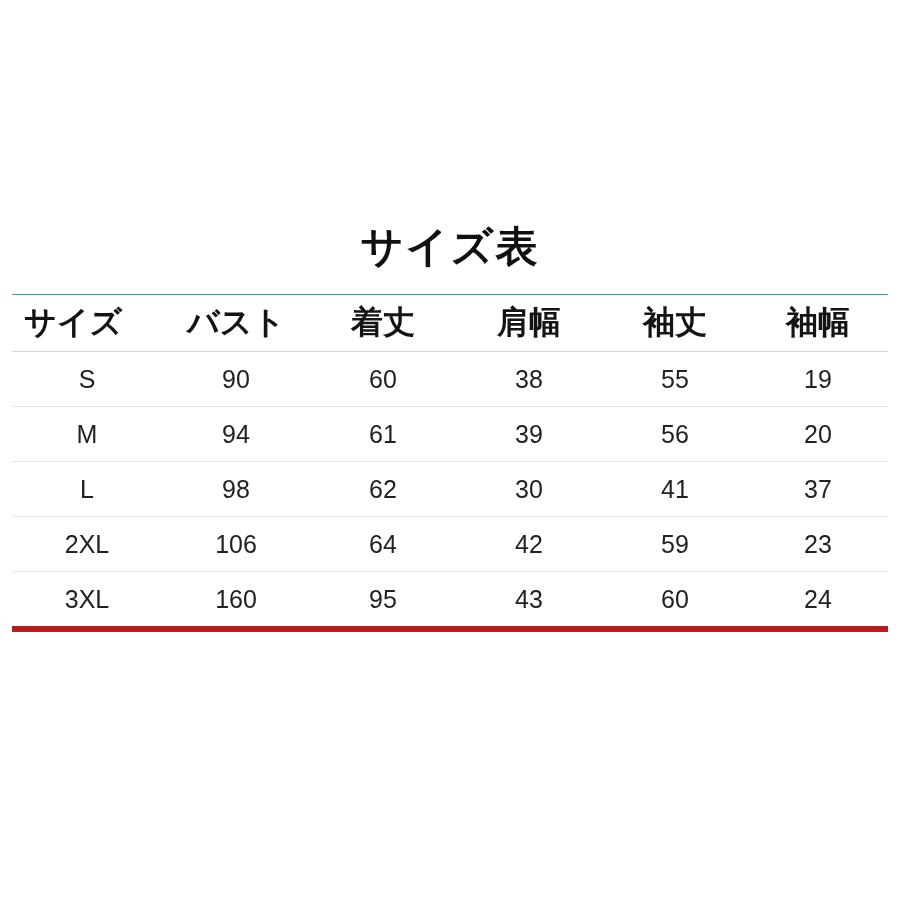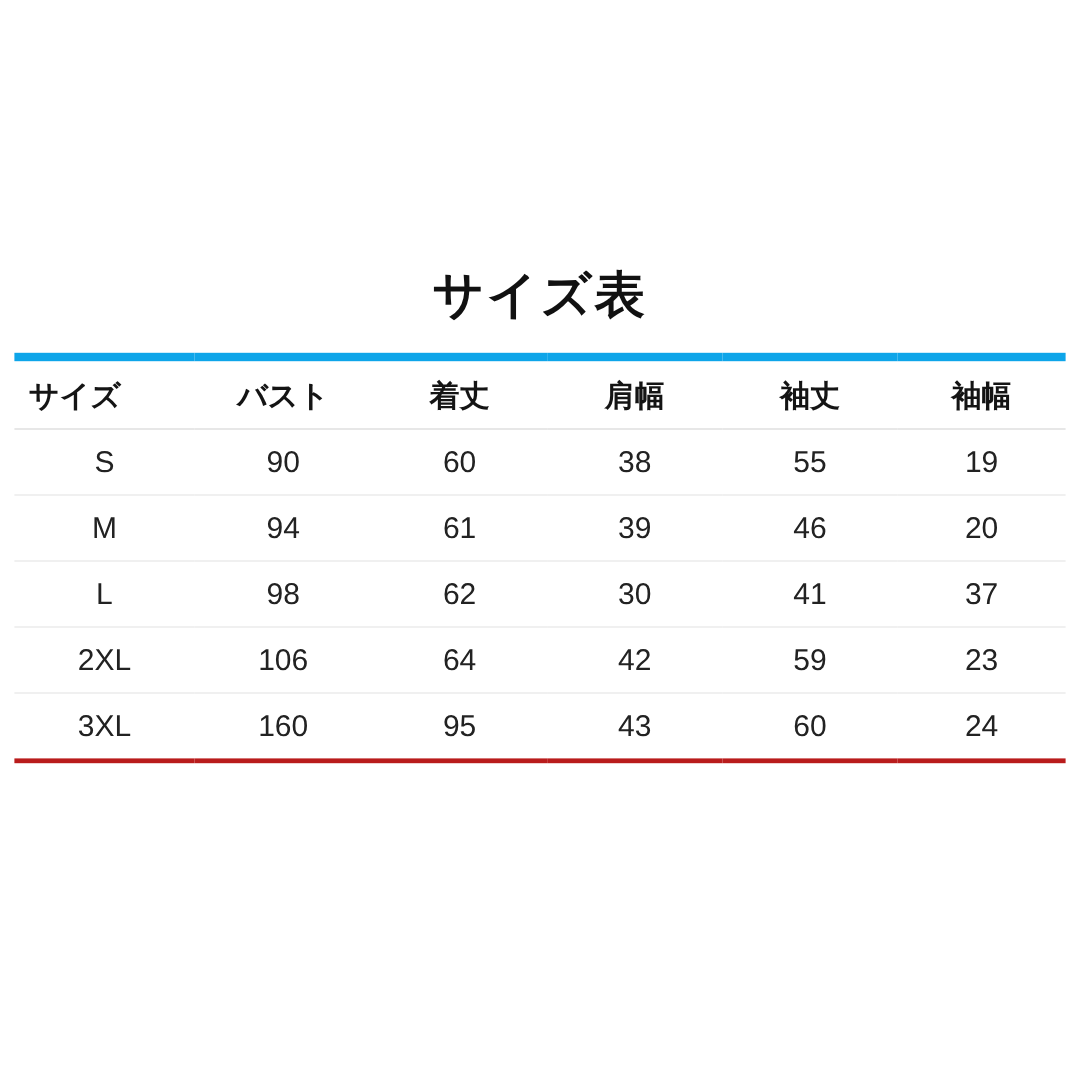--- a/index.html
+++ b/index.html
@@ -52,43 +52,43 @@
 
   table.size-table th,
   table.size-table td {
     text-align: center;
     vertical-align: middle;
     padding: 0;
   }
 
   table.size-table thead th {
     height: 56px;
-    font-size: 25px;
+    font-size: 32px;
     font-weight: 700;
     color: #141414;
-    border-top: 7px solid #0ea5e9;
+    border-top: 1px solid #0ea5e9;
     border-bottom: 1px solid #d8d8d8;
     font-family: "Liberation Sans", "DejaVu Sans", sans-serif;
   }
 
   table.size-table thead th.col-size {
     text-align: left;
     padding-left: 12px;
   }
 
   table.size-table tbody td {
     height: 54px;
     font-size: 25px;
     font-weight: 400;
     color: #222222;
     border-bottom: 1px solid #e6e6e6;
   }
 
   table.size-table tbody tr:last-child td {
-    border-bottom: 4px solid #b91c1c;
+    border-bottom: 6px solid #b91c1c;
   }
 
   
   col.c0 { width: 150px; }
   col.c1 { width: 148px; }
   col.c2 { width: 146px; }
   col.c3 { width: 146px; }
   col.c4 { width: 146px; }
   col.c5 { width: 140px; }
 </style>
@@ -126,21 +126,21 @@
           <td>60</td>
           <td>38</td>
           <td>55</td>
           <td>19</td>
         </tr>
         <tr>
           <td>M</td>
           <td>94</td>
           <td>61</td>
           <td>39</td>
-          <td>46</td>
+          <td>56</td>
           <td>20</td>
         </tr>
         <tr>
           <td>L</td>
           <td>98</td>
           <td>62</td>
           <td>30</td>
           <td>41</td>
           <td>37</td>
         </tr>

